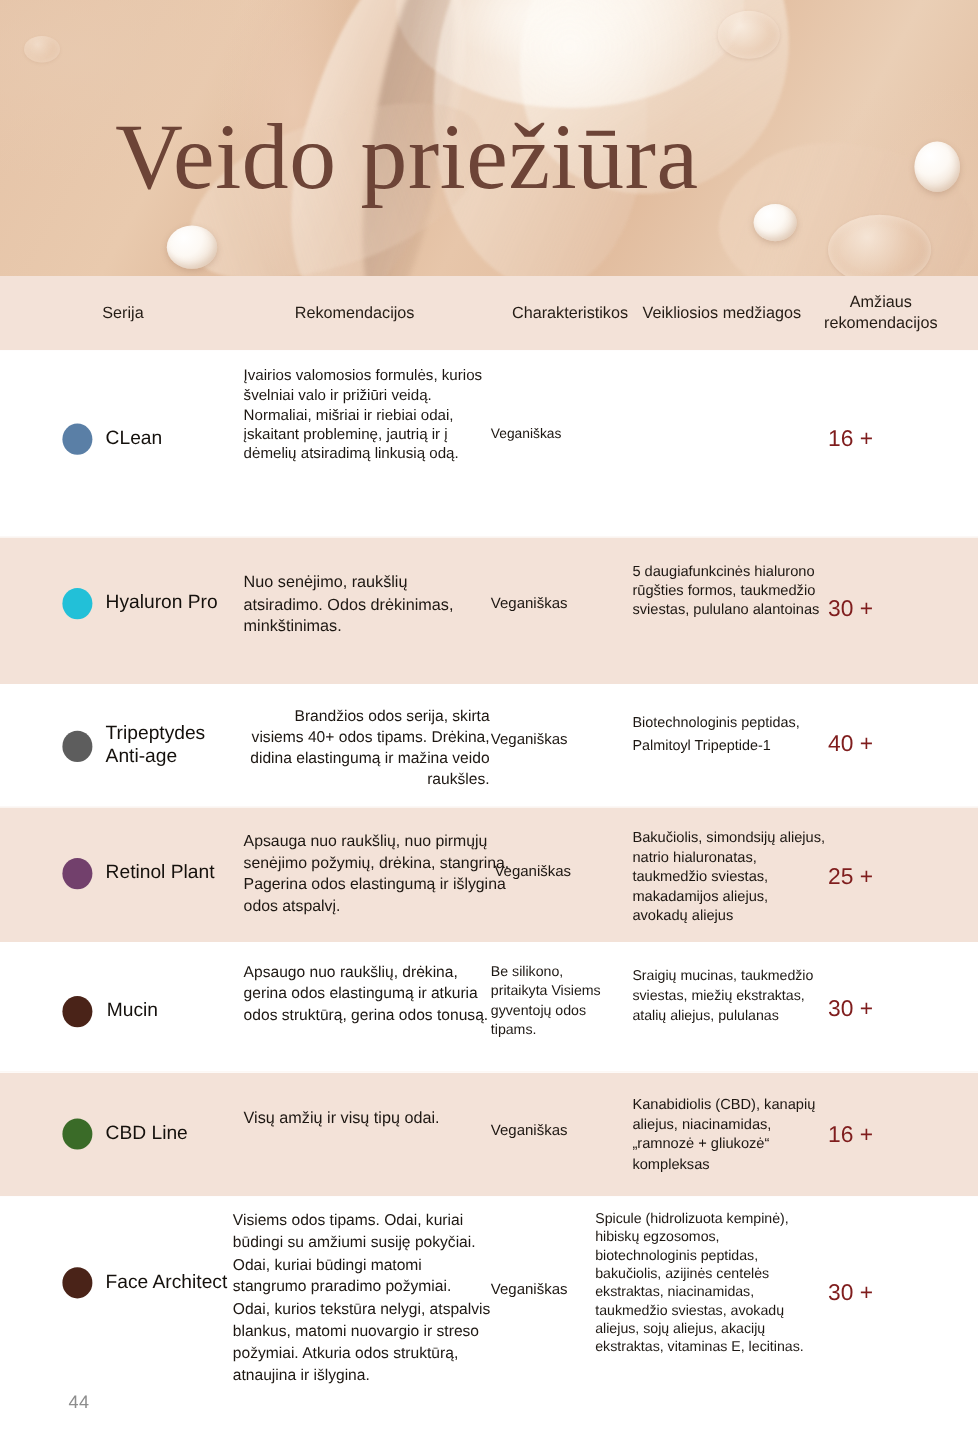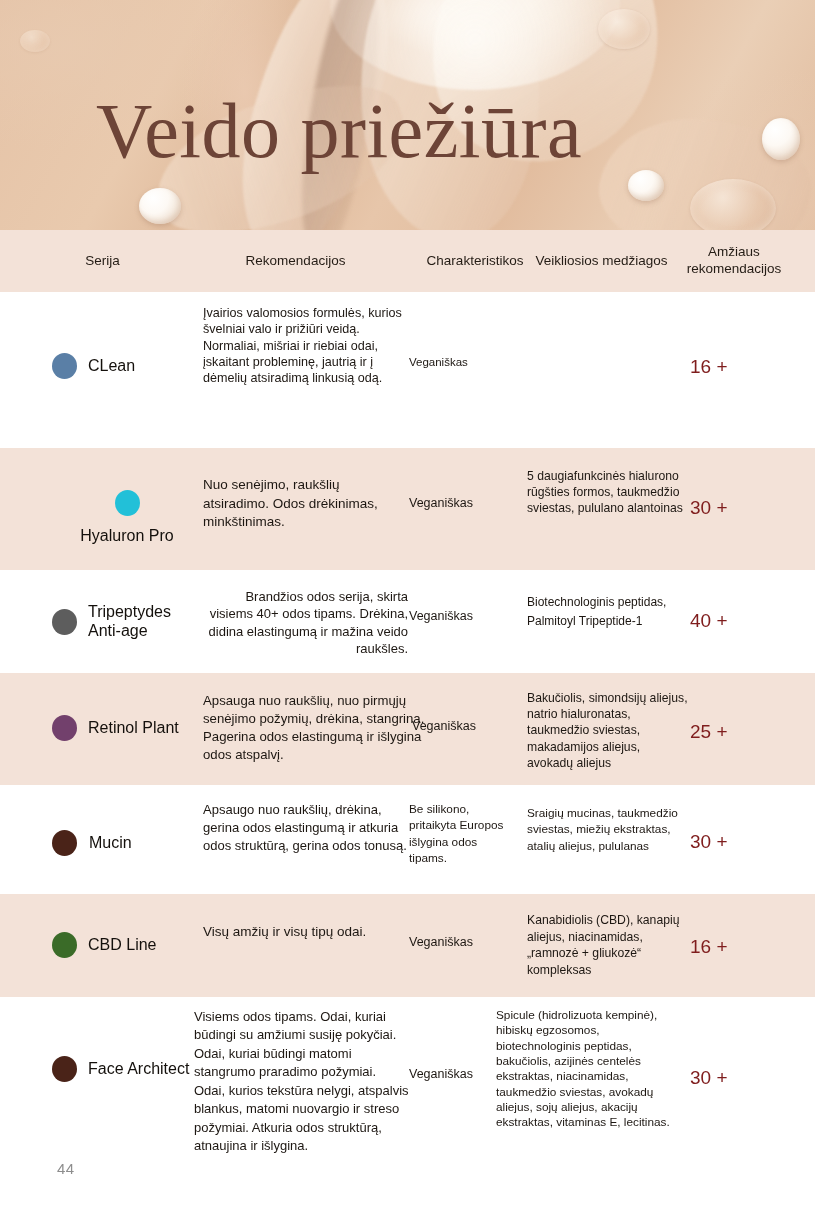--- a/index.html
+++ b/index.html
@@ -215,21 +215,21 @@
         <div class="row plain" style="height: 155px;">
           <div class="cell c-series" style="top: 60px;">
             <span class="dot" style="background: rgb(90, 127, 166);"></span>
             <span class="series-name">CLean</span>
           </div>
           <div class="cell c-rec" style="top: 12px; left: 203px; width: 210px; font-size: 12.6px; line-height: 1.3;">Įvairios valomosios formulės, kurios švelniai valo ir prižiūri veidą. Normaliai, mišriai ir riebiai odai, įskaitant probleminę, jautrią ir į dėmelių atsiradimą linkusią odą.</div>
           <div class="cell c-char" style="top: 62px; left: 409px; width: 110px; font-size: 11.5px; line-height: 1.3;">Veganiškas</div>
           <div class="cell c-age" style="top: 62px;">16 +</div>
         </div>
         <div class="row alt" style="height: 123px;">
-          <div class="cell c-series" style="top: 42px; flex-direction: column;">
+          <div class="cell c-series" style="top: 42px;">
             <span class="dot" style="background: rgb(34, 192, 216);"></span>
             <span class="series-name">Hyaluron Pro</span>
           </div>
           <div class="cell c-rec" style="top: 28px; left: 203px; width: 205px; font-size: 13.5px; line-height: 1.38;">Nuo senėjimo, raukšlių atsiradimo. Odos drėkinimas, minkštinimas.</div>
           <div class="cell c-char" style="top: 47px; left: 409px; width: 110px; font-size: 12.5px; line-height: 1.3;">Veganiškas</div>
           <div class="cell c-ing" style="top: 20px; left: 527px; width: 162px; font-size: 12.2px; line-height: 1.33;">5 daugiafunkcinės hialurono rūgšties formos, taukmedžio sviestas, pululano alantoinas</div>
           <div class="cell c-age" style="top: 48px;">30 +</div>
         </div>
         <div class="row plain" style="height: 102px;">
           <div class="cell c-series" style="top: 32px;">
@@ -250,21 +250,21 @@
           <div class="cell c-char" style="top: 45px; left: 412px; width: 110px; font-size: 12.5px; line-height: 1.3;">Veganiškas</div>
           <div class="cell c-ing" style="top: 17px; left: 527px; width: 162px; font-size: 12.2px; line-height: 1.33;">Bakučiolis, simondsijų aliejus, natrio hialuronatas, taukmedžio sviestas, makadamijos aliejus, avokadų aliejus</div>
           <div class="cell c-age" style="top: 47px;">25 +</div>
         </div>
         <div class="row plain" style="height: 108px;">
           <div class="cell c-series" style="top: 44px; gap: 12px;">
             <span class="dot" style="background: rgb(74, 35, 24);"></span>
             <span class="series-name">Mucin</span>
           </div>
           <div class="cell c-rec" style="top: 15px; left: 203px; width: 205px; font-size: 13px; line-height: 1.38;">Apsaugo nuo raukšlių, drėkina, gerina odos elastingumą ir atkuria odos struktūrą, gerina odos tonusą.</div>
-          <div class="cell c-char" style="top: 15px; left: 409px; width: 100px; font-size: 11.8px; line-height: 1.38;">Be silikono, pritaikyta Europos išlygina odos tipams.</div>
+          <div class="cell c-char" style="top: 15px; left: 409px; width: 100px; font-size: 11.8px; line-height: 1.38;">Be silikono, pritaikyta Visiems gyventojų odos tipams.</div>
           <div class="cell c-ing" style="top: 19px; left: 527px; width: 162px; font-size: 11.8px; line-height: 1.38;">Sraigių mucinas, taukmedžio sviestas, miežių ekstraktas, atalių aliejus, pululanas</div>
           <div class="cell c-age" style="top: 44px;">30 +</div>
         </div>
         <div class="row alt" style="height: 104px;">
           <div class="cell c-series" style="top: 38px;">
             <span class="dot" style="background: rgb(58, 107, 40);"></span>
             <span class="series-name">CBD Line</span>
           </div>
           <div class="cell c-rec" style="top: 29px; left: 203px; width: 205px; font-size: 13.5px; line-height: 1.38;">Visų amžių ir visų tipų odai.</div>
           <div class="cell c-char" style="top: 40px; left: 409px; width: 110px; font-size: 12.5px; line-height: 1.3;">Veganiškas</div>

